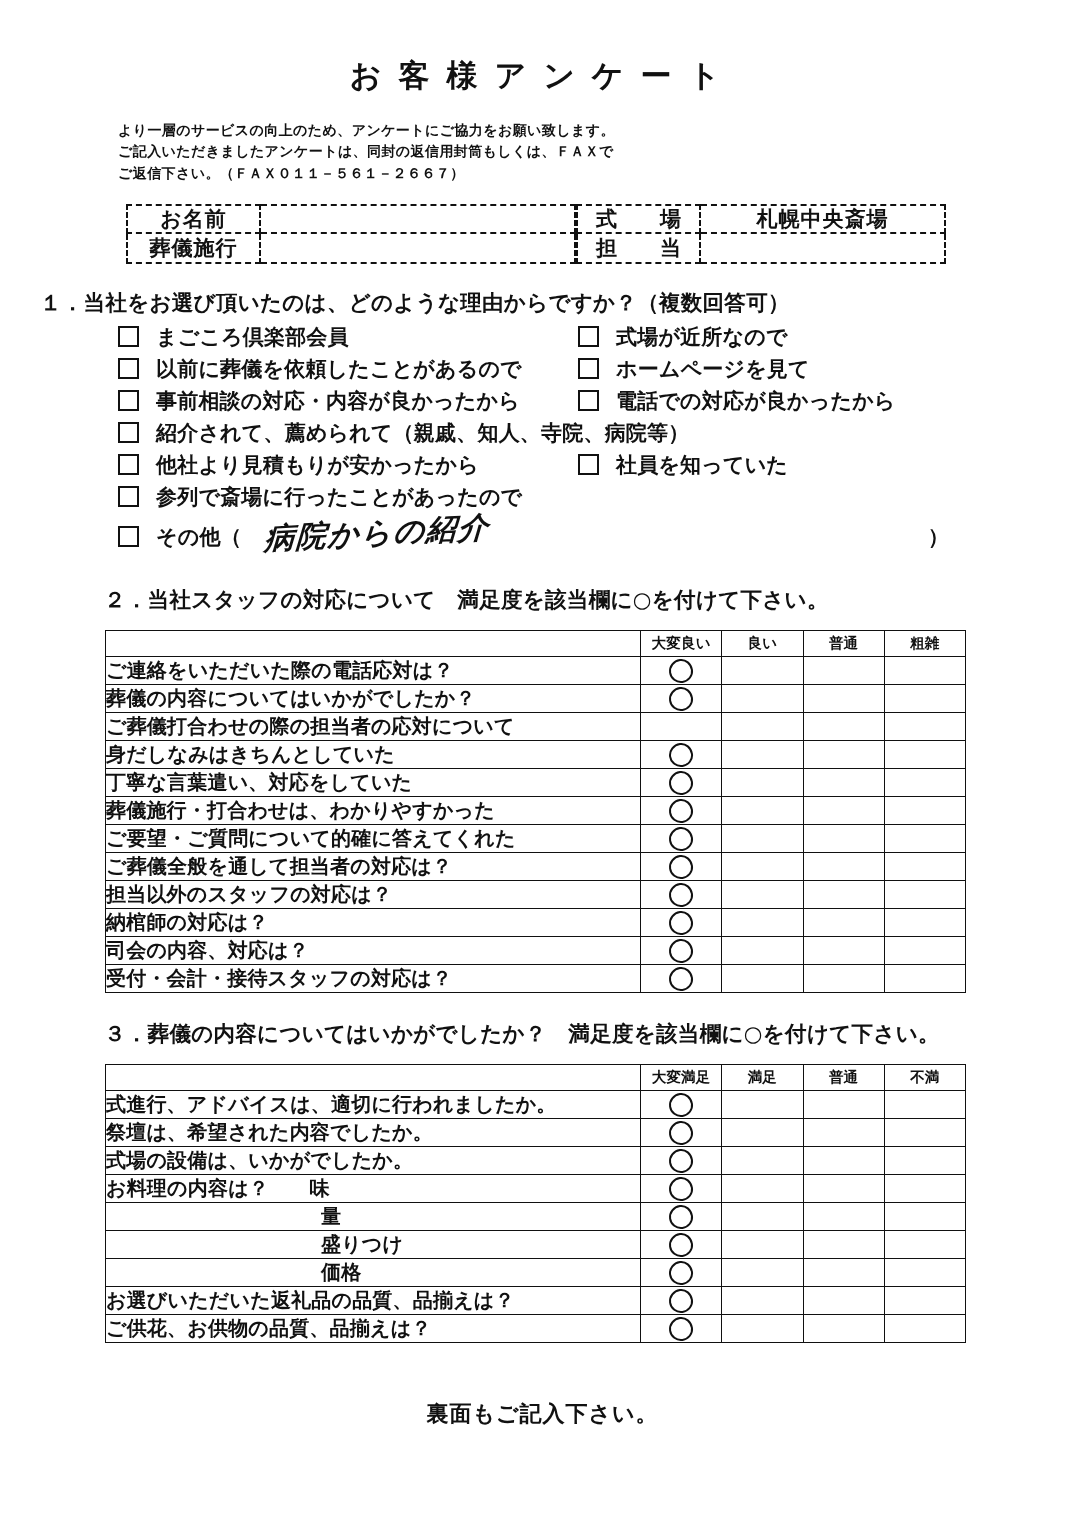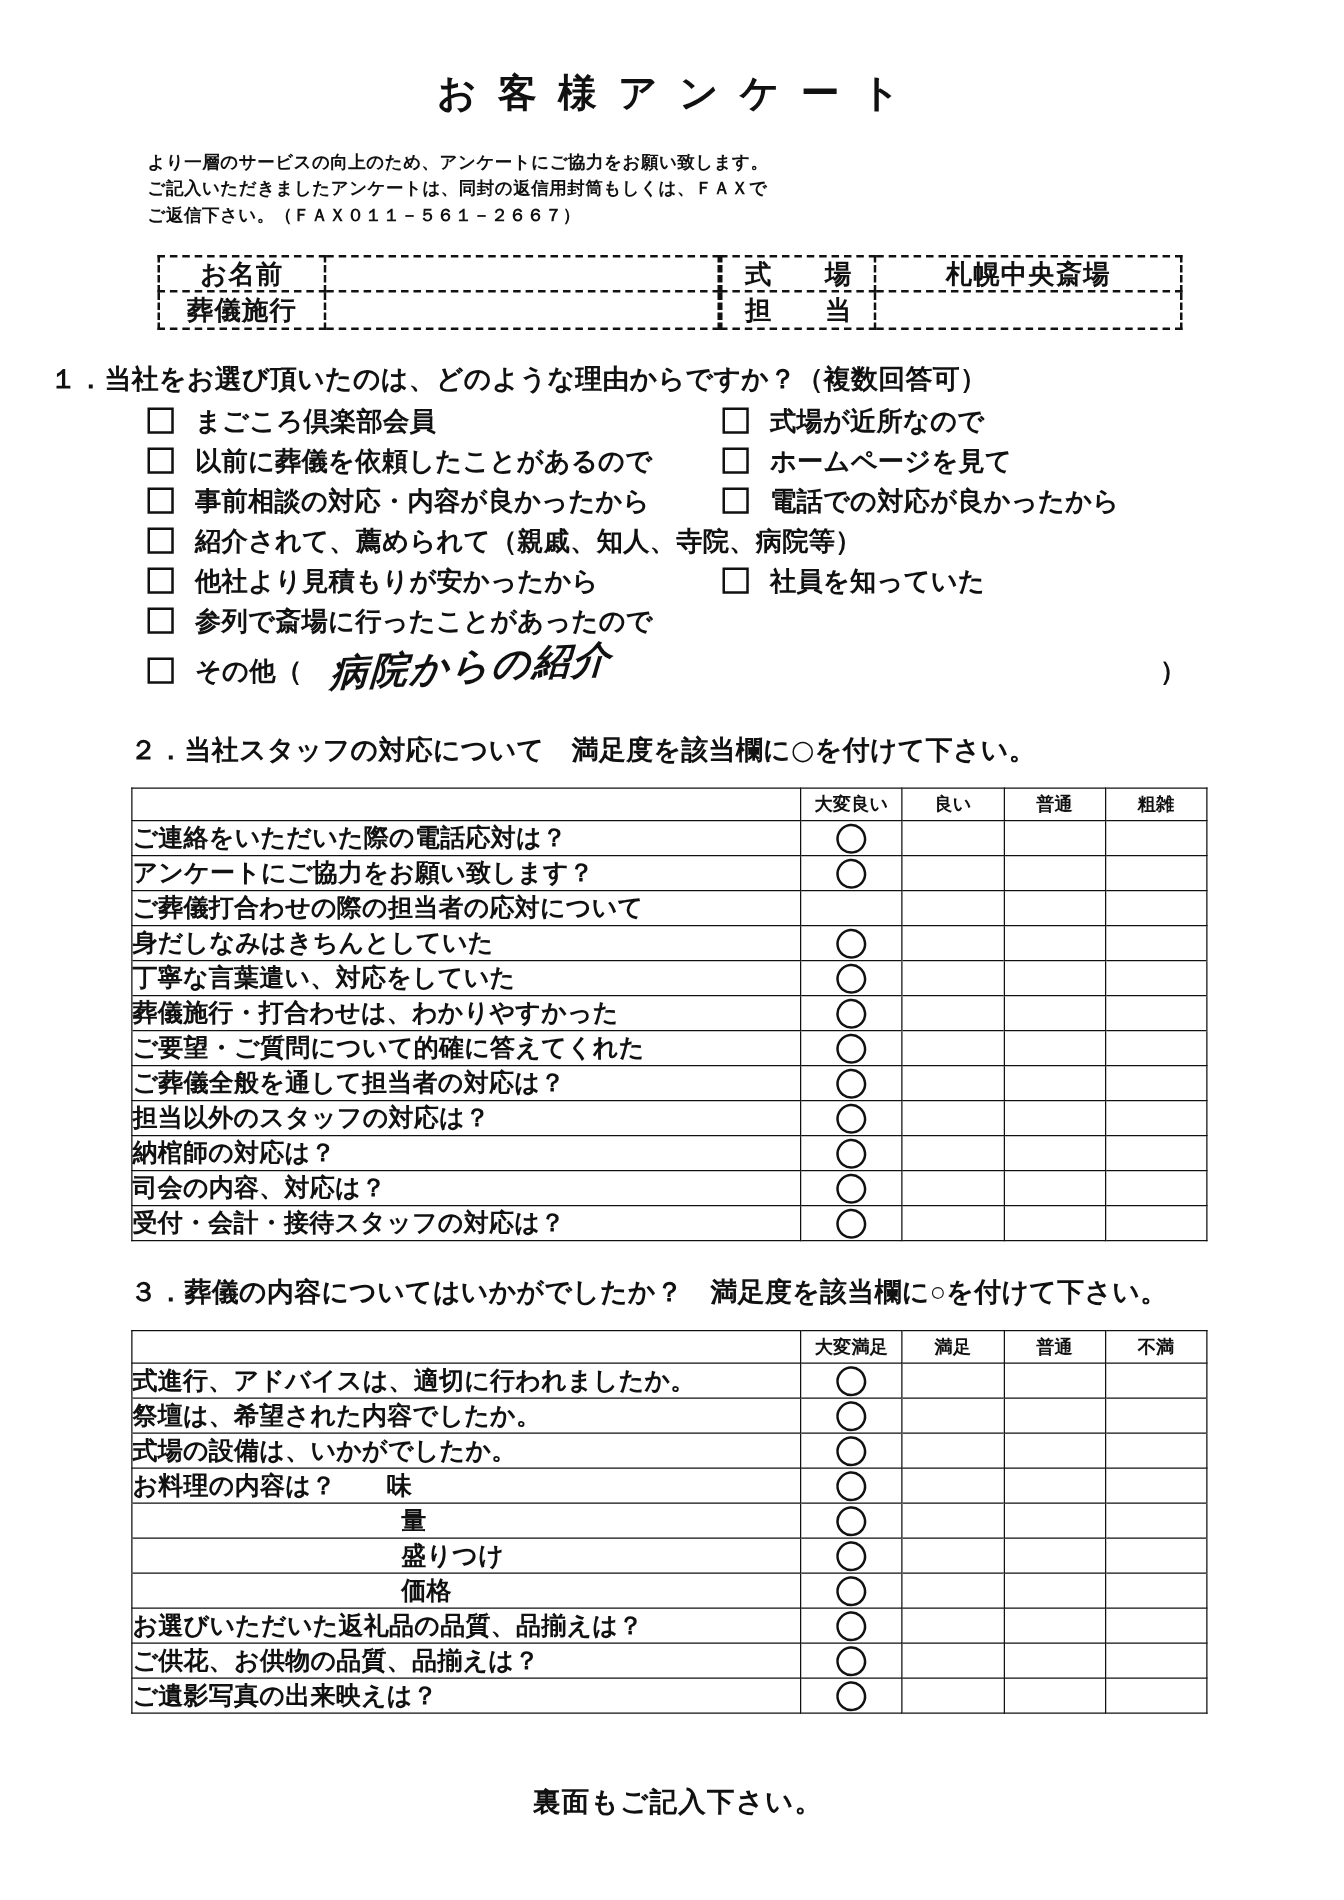--- a/index.html
+++ b/index.html
@@ -69,21 +69,21 @@
 
   
   .q-head {
     font-size: 21.5px;
     font-weight: 600;
     letter-spacing: 0.3px;
     white-space: nowrap;
   }
   #q1-head { margin: 24px 0 0 40px; }
   #q2-head { margin: 26px 0 0 104px; }
-  #q3-head { margin: 26px 0 0 104px; font-family: Liberation Serif, serif; }
+  #q3-head { margin: 26px 0 0 104px; }
 
   .opt-grid {
     margin: 6px 0 0 118px;
     position: relative;
     font-size: 21px;
     font-weight: 600;
     letter-spacing: 0.2px;
   }
   .opt-line {
     display: flex;
@@ -305,21 +305,21 @@
     </thead>
     <tbody id="q2-body">
         <tr>
           <td class="q-label">ご連絡をいただいた際の電話応対は？</td>
           <td class="rate-cell"><span class="mark-o"></span></td>
           <td class="rate-cell"></td>
           <td class="rate-cell"></td>
           <td class="rate-cell"></td>
         </tr>
         <tr>
-          <td class="q-label">アンケートにご協力をお願い致します？</td>
+          <td class="q-label">葬儀の内容についてはいかがでしたか？</td>
           <td class="rate-cell"><span class="mark-o"></span></td>
           <td class="rate-cell"></td>
           <td class="rate-cell"></td>
           <td class="rate-cell"></td>
         </tr>
         <tr>
           <td class="q-label">ご葬儀打合わせの際の担当者の応対について</td>
           <td class="rate-cell"></td>
           <td class="rate-cell"></td>
           <td class="rate-cell"></td>
@@ -467,25 +467,18 @@
           <td class="rate-cell"></td>
           <td class="rate-cell"></td>
         </tr>
         <tr>
           <td class="q-label">ご供花、お供物の品質、品揃えは？</td>
           <td class="rate-cell"><span class="mark-o"></span></td>
           <td class="rate-cell"></td>
           <td class="rate-cell"></td>
           <td class="rate-cell"></td>
         </tr>
-        <tr>
-          <td class="q-label">ご遺影写真の出来映えは？</td>
-          <td class="rate-cell"><span class="mark-o"></span></td>
-          <td class="rate-cell"></td>
-          <td class="rate-cell"></td>
-          <td class="rate-cell"></td>
-        </tr>
       </tbody>
   </table>
 
   <div class="footer-note">裏面もご記入下さい。</div>
 
 </div>
 
 </body></html>

